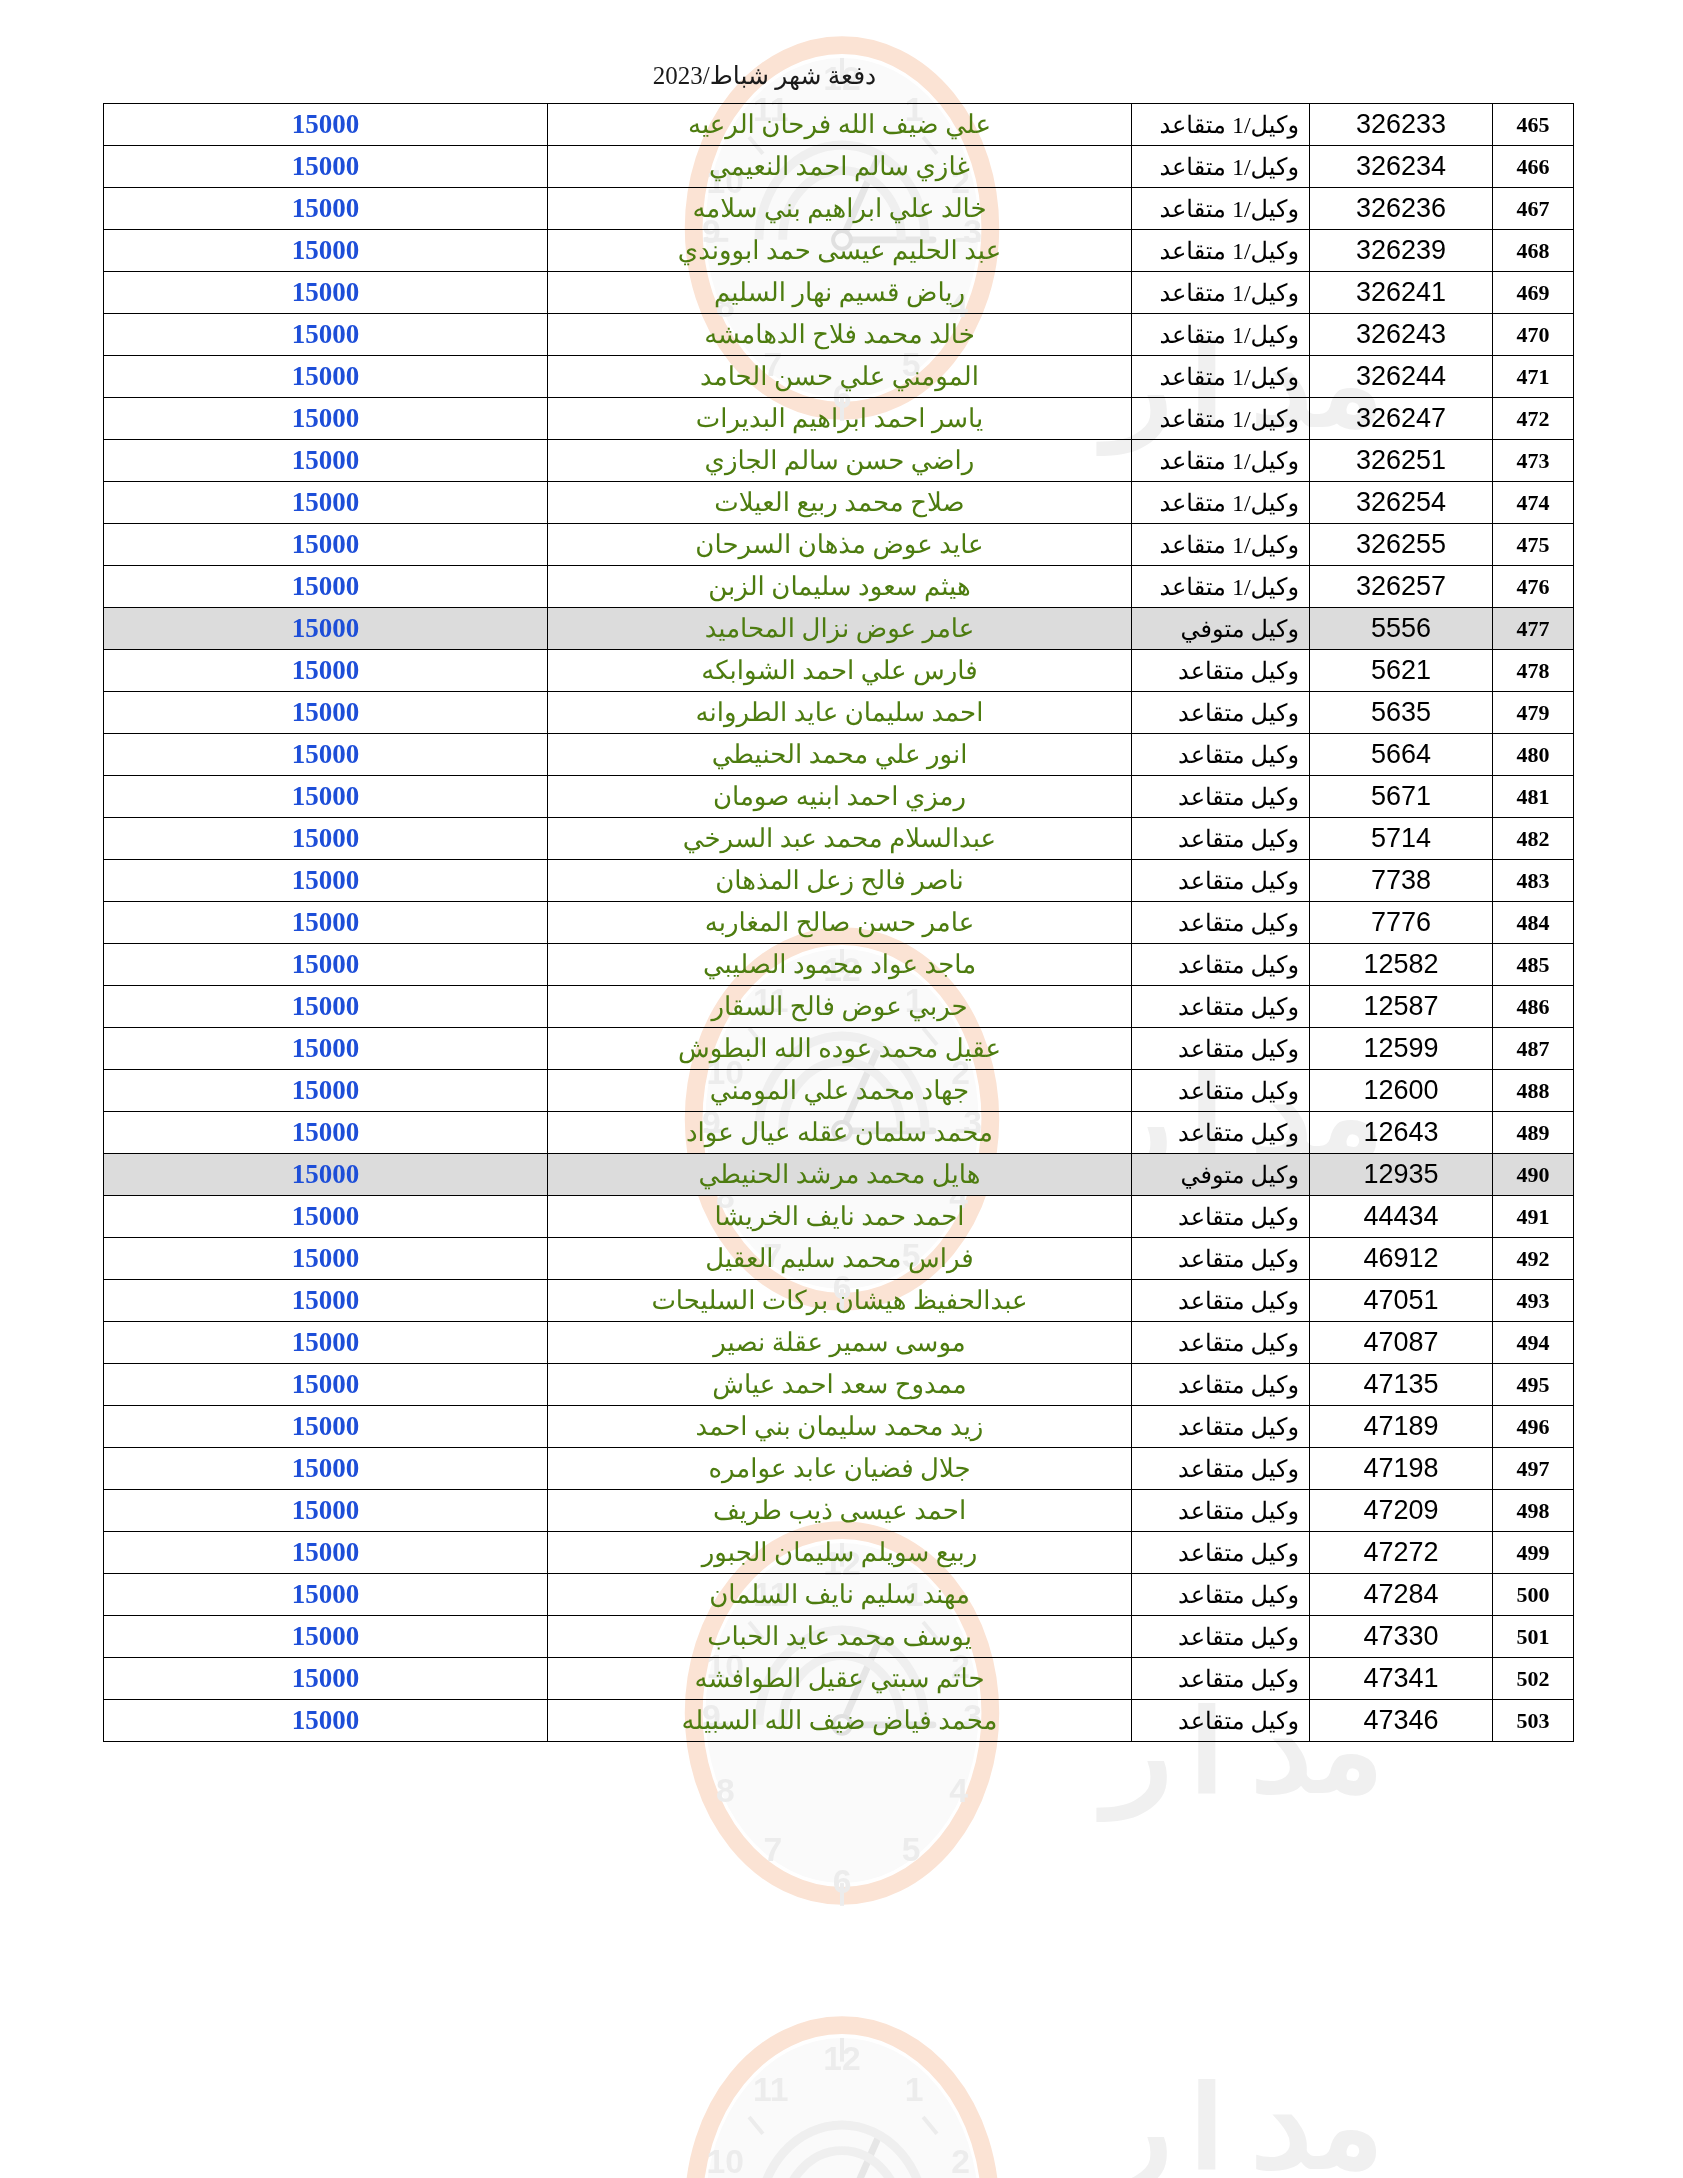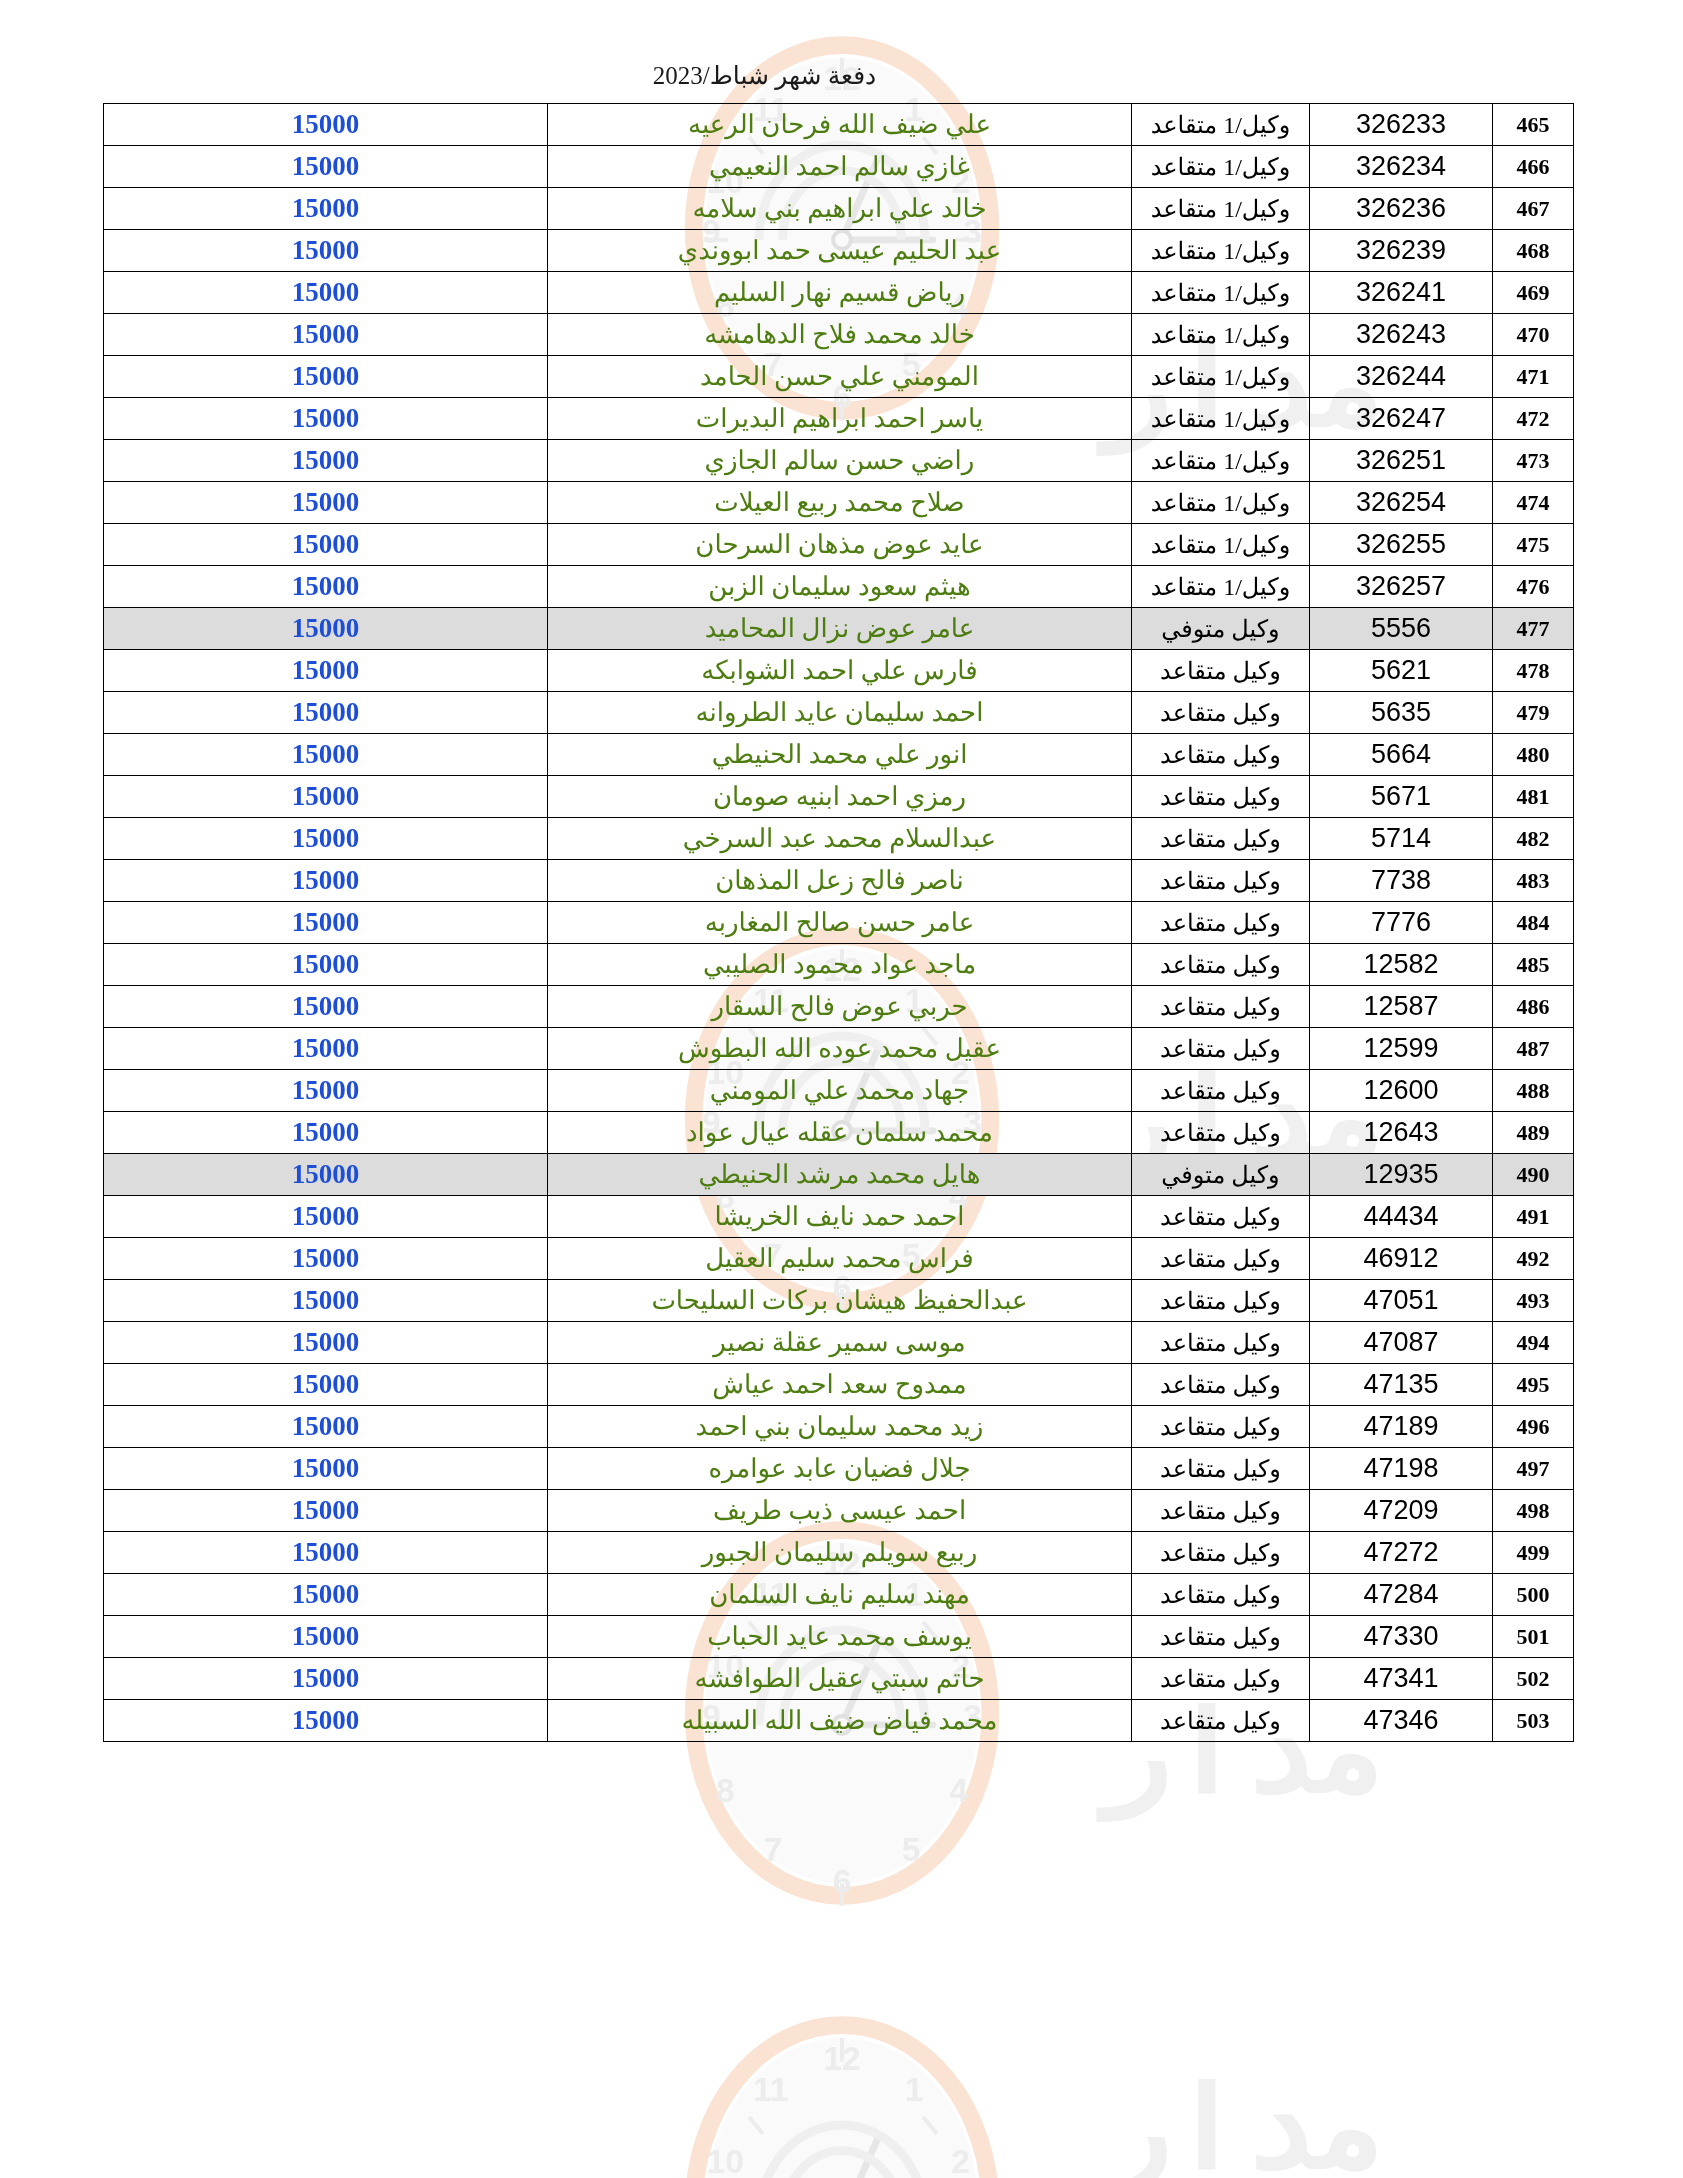--- a/index.html
+++ b/index.html
@@ -106,21 +106,20 @@
   }
   td.cell-number {
     text-align: center;
     font-family: "Liberation Sans", sans-serif;
     font-weight: normal;
     font-size: 27px;
     color: #000;
     direction: ltr;
   }
   td.cell-rank {
-    text-align: center;
     font-family: "Liberation Serif", serif;
     font-size: 24px;
     color: #000;
     direction: rtl;
     white-space: nowrap;
   }
   td.cell-name {
     text-align: center;
     font-family: "Liberation Serif", serif;
     font-size: 26px;

